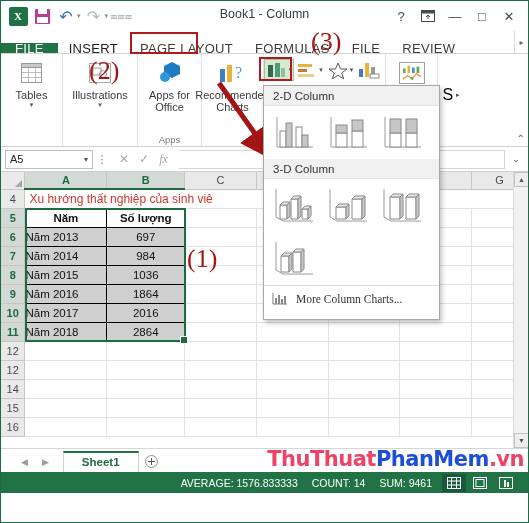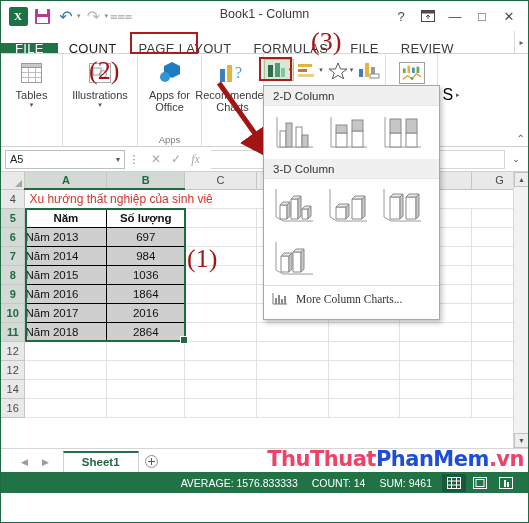--- a/index.html
+++ b/index.html
@@ -177,21 +177,21 @@
     font-size: 10px; color: #555;
   }
 
   
   .fbar {
     height: 25px; display: flex; align-items: center;
     background: #fff; padding: 0 4px; gap: 3px;
     border-bottom: 1px solid #d0d0d0;
   }
   .namebox {
-    width: 120px; height: 19px;
+    width: 88px; height: 19px;
     border: 1px solid #bdbdbd; background: #fff;
     display: flex; align-items: center;
     padding: 0 4px; font-size: 11px; color: #222;
   }
   .namebox .nb-caret { margin-left: auto; font-size: 8px; color: #555; }
   .fb-dots { width: 12px; text-align: center; font-size: 11px; color: #777; }
   .fb-btns { display: flex; align-items: center; gap: 10px; padding: 0 8px; }
   .fb-btns span { font-size: 12px; color: #aaa; }
   .fb-fx { font-style: italic; font-family: "Liberation Serif", serif; color: #555; }
   .fb-input {
@@ -413,21 +413,21 @@
           </svg>
       </div>
       <div class="win-btn">—</div>
       <div class="win-btn">□</div>
       <div class="win-btn">✕</div>
     </div>
   </div>
 
   <div class="tabbar">
     <div class="tab file">FILE</div>
-    <div class="tab active">COUNT</div>
+    <div class="tab active">INSERT</div>
     <div class="tab">PAGE LAYOUT</div>
     <div class="tab">FORMULAS</div>
     <div class="tab">FILE</div>
     <div class="tab">REVIEW</div>
     <div class="tab-scroll">▸</div>
   </div>
 
   <div class="ribbon">
 
     <div class="rgroup" style="width:62px">
@@ -663,20 +663,30 @@
         <td class="cell"></td>
             <td class="cell"></td>
         <td class="cell"></td>
             <td class="cell"></td>
         <td class="cell"></td>
             <td class="cell"></td>
         <td class="cell"></td>
       </tr>
       <tr>
         <td class="rowhead">14</td>
+        <td class="cell"></td>
+            <td class="cell"></td>
+        <td class="cell"></td>
+            <td class="cell"></td>
+        <td class="cell"></td>
+            <td class="cell"></td>
+        <td class="cell"></td>
+      </tr>
+      <tr>
+        <td class="rowhead">15</td>
         <td class="cell"></td>
             <td class="cell"></td>
         <td class="cell"></td>
             <td class="cell"></td>
         <td class="cell"></td>
             <td class="cell"></td>
         <td class="cell"></td>
       </tr>
       <tr>
         <td class="rowhead">16</td>

